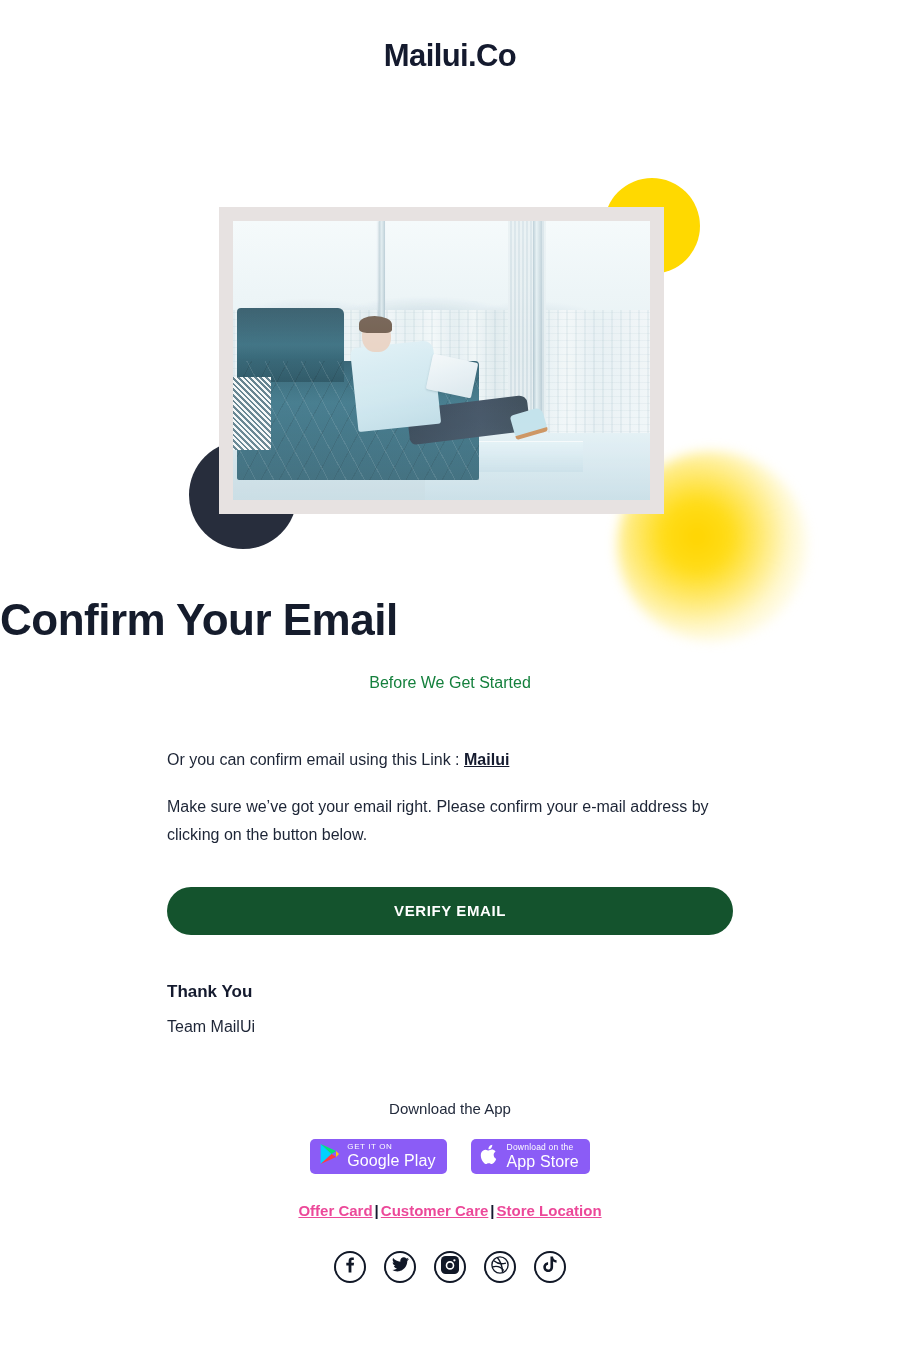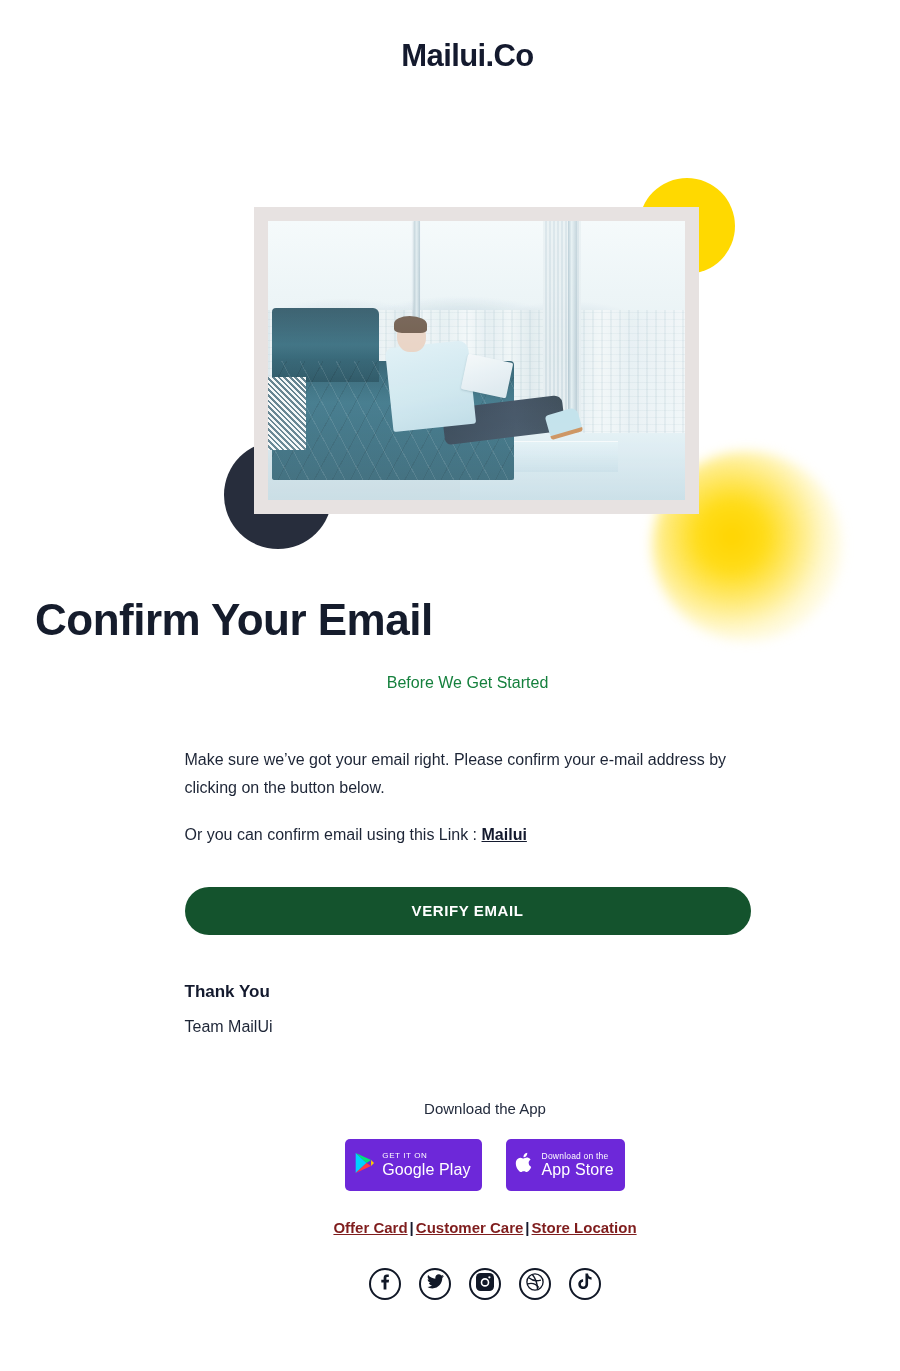--- a/index.html
+++ b/index.html
@@ -6,21 +6,21 @@
   html, body { margin:0; padding:0; }
   body {
     width: 900px;
     height: 1371px;
     background: #ffffff;
     font-family: "Liberation Sans", sans-serif;
     color: #151c2c;
     overflow: hidden;
   }
 
-  .email-wrap { position: relative; width: 900px; height: 1371px; padding-left: 35px; }
+  .email-wrap { position: relative; width: 900px; height: 1371px; }
 
   
   .logo-bar { width:100%; text-align:center; padding-top:40px; }
   .logo {
     font-size: 31px;
     font-weight: 700;
     letter-spacing: -0.6px;
     color: #141a2e;
     line-height: 1;
   }
@@ -233,31 +233,31 @@
   .signoff { width:566px; margin: 47px auto 0; }
   .signoff .thanks { font-size:17px; font-weight:700; color:#141a2e; }
   .signoff .team { font-size:16px; color:#1d2536; margin-top:16px; }
 
   
   .footer { width:900px; text-align:center; margin-top:64px; }
   .dl-label { font-size:15px; color:#232b3d; }
 
   .badges { margin-top:22px; display:flex; justify-content:center; gap:24px; }
   .badge {
-    height:52px; background:#6d28d9; border-radius:5px;
+    height:35px; background:#8b5cf6; border-radius:5px;
     display:flex; align-items:center; gap:8px;
     padding:0 11px 0 9px; cursor:pointer;
   }
   .badge .txt { text-align:left; line-height:1; color:#fff; }
   .badge .small { font-size:8px; letter-spacing:0.6px; display:block; }
   .badge .big { font-size:16px; font-weight:500; display:block; margin-top:2px; letter-spacing:0.1px; }
   .badge-apple .small { font-size:8.5px; letter-spacing:0.2px; }
 
   .flinks { margin-top:28px; font-size:15px; font-weight:700; color:#141a2e; }
-  .flinks a { color:#7f1d1d; text-decoration:underline; }
+  .flinks a { color:#ec4899; text-decoration:underline; }
   .flinks .sep { font-weight:700; padding:0 2px; text-decoration:none; }
 
   .fine {
     width:560px; margin:14px auto 0;
     font-size:14.5px; color:#1d2536; line-height:1.65;
   }
 
   .socials { margin-top:32px; display:flex; justify-content:center; gap:18px; }
   .soc {
     width:32px; height:32px; border-radius:50%;
@@ -300,25 +300,25 @@
         <div class="ph-person-hair"></div>
         <div class="ph-tint"></div>
       </div>
     </div>
   </div>
 
   <h1 class="headline">Confirm Your Email</h1>
   <div class="subhead">Before We Get Started</div>
 
   <div class="body-block">
-    <p class="para">Make sure we’ve got your email right. Please confirm your e-mail address by clicking on the button below.</p>
     <p class="para">
       <span>Or you can confirm email using this Link :</span>
       <a class="link-inline" href="#">Mailui</a>
     </p>
+    <p class="para">Make sure we’ve got your email right. Please confirm your e-mail address by clicking on the button below.</p>
   </div>
 
   <button class="btn-verify">VERIFY EMAIL</button>
 
   <div class="signoff">
     <div class="thanks">Thank You</div>
     <div class="team">Team MailUi</div>
   </div>
 
   <div class="footer">

